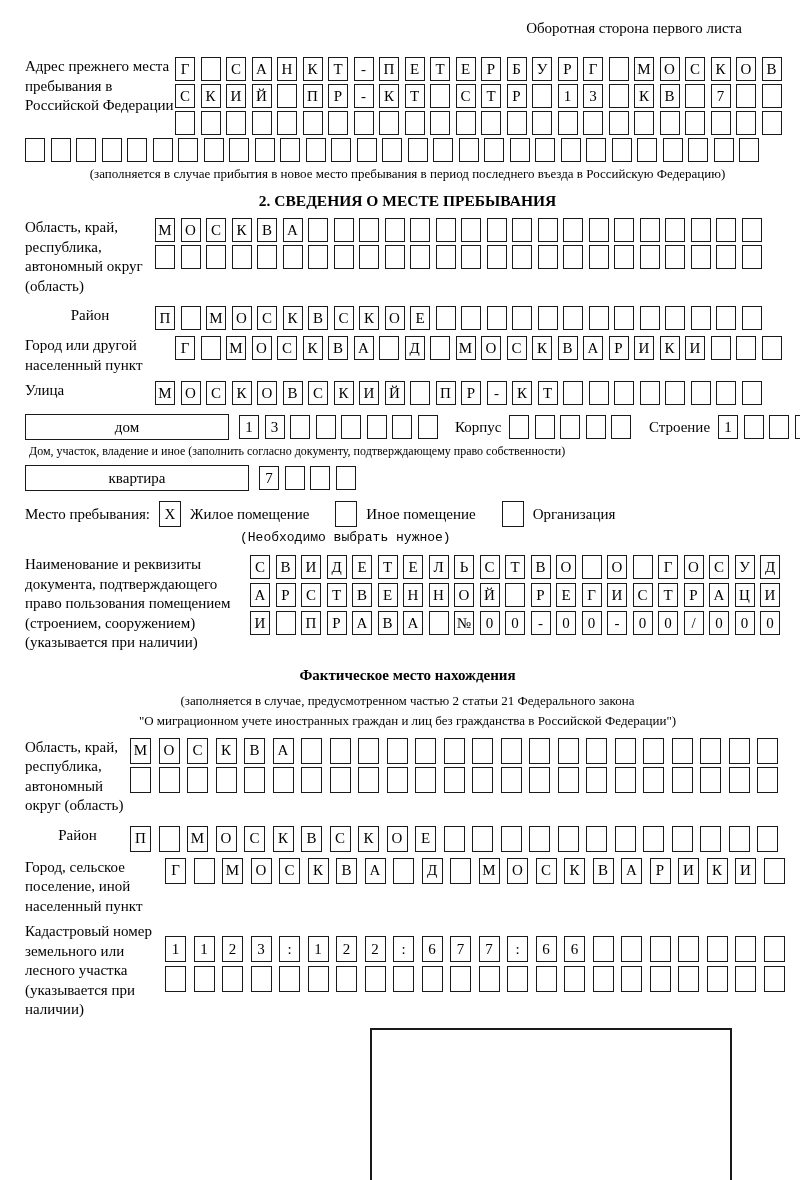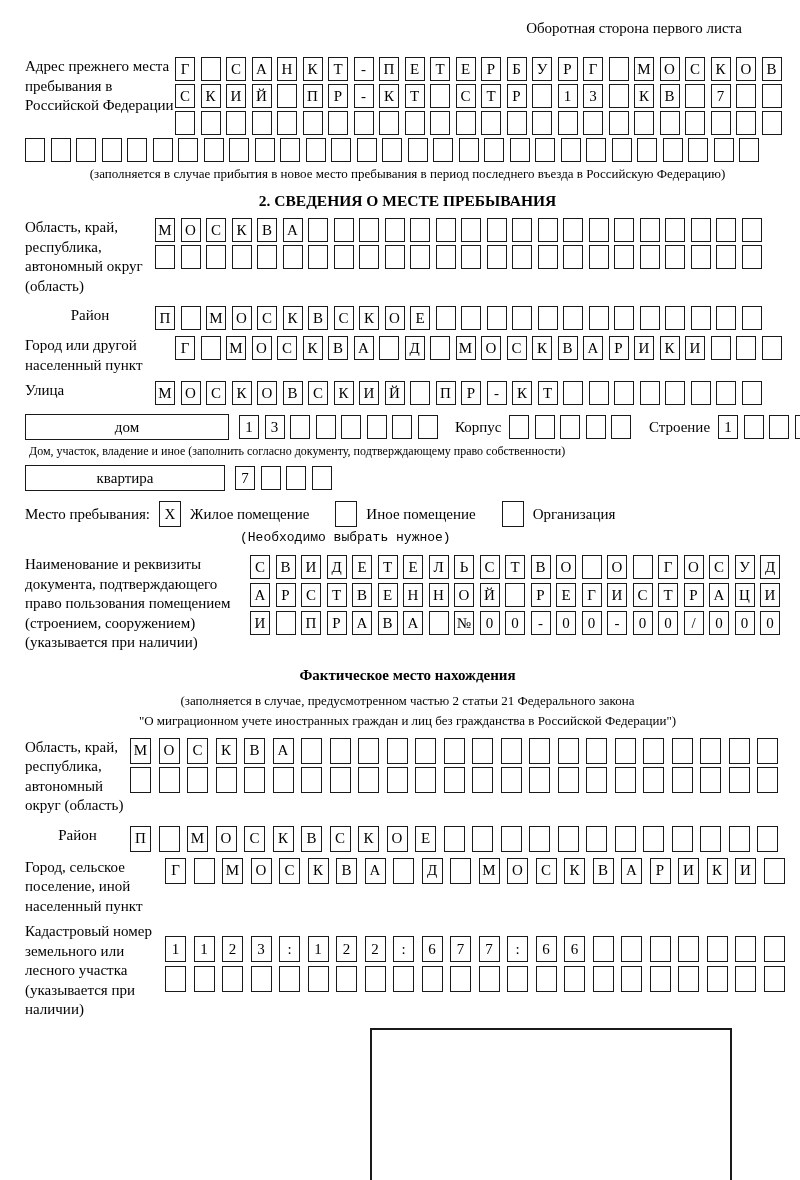--- a/index.html
+++ b/index.html
@@ -20,21 +20,21 @@
           border:1.6px solid #1a1a1a; margin-right:5.5px; align-items:center;
           justify-content:center; font-size:15px; line-height:1; }
   .grid.wide .cell { width:21px; height:26px; margin-right:7.5px; }
 
   .note { font-size:13px; text-align:center; margin:4px 0 2px -10px; }
   .title { font-size:15.5px; font-weight:bold; text-align:center; margin:10px 0 8px -10px; }
 
   .houserow { display:flex; align-items:center; margin-top:9px; }
   .labelbox { height:26px; box-sizing:border-box; border:1.7px solid #1a1a1a; flex:none;
               display:flex; align-items:center; justify-content:center; font-size:15px; }
-  .boxdom { width:204px; } .boxkv { width:200px; }
+  .boxdom { width:204px; } .boxkv { width:224px; }
   .inl { font-size:15px; margin:0 8px 0 12px; flex:none; }
   .gap10 { margin-left:10px; }
   .cap { font-size:12px; margin:4px 0 6px 4px; }
 
   .mesto { display:flex; align-items:center; margin-top:10px; font-size:15px; }
   .chk { width:22px; height:26px; box-sizing:border-box; border:1.7px solid #1a1a1a; flex:none;
          display:inline-flex; align-items:center; justify-content:center; font-size:15px; }
   .mlabel { margin:0 26px 0 9px; }
   .mnote { font-size:13px; margin:3px 0 10px 215px;font-family:Liberation Mono, monospace; }
 

